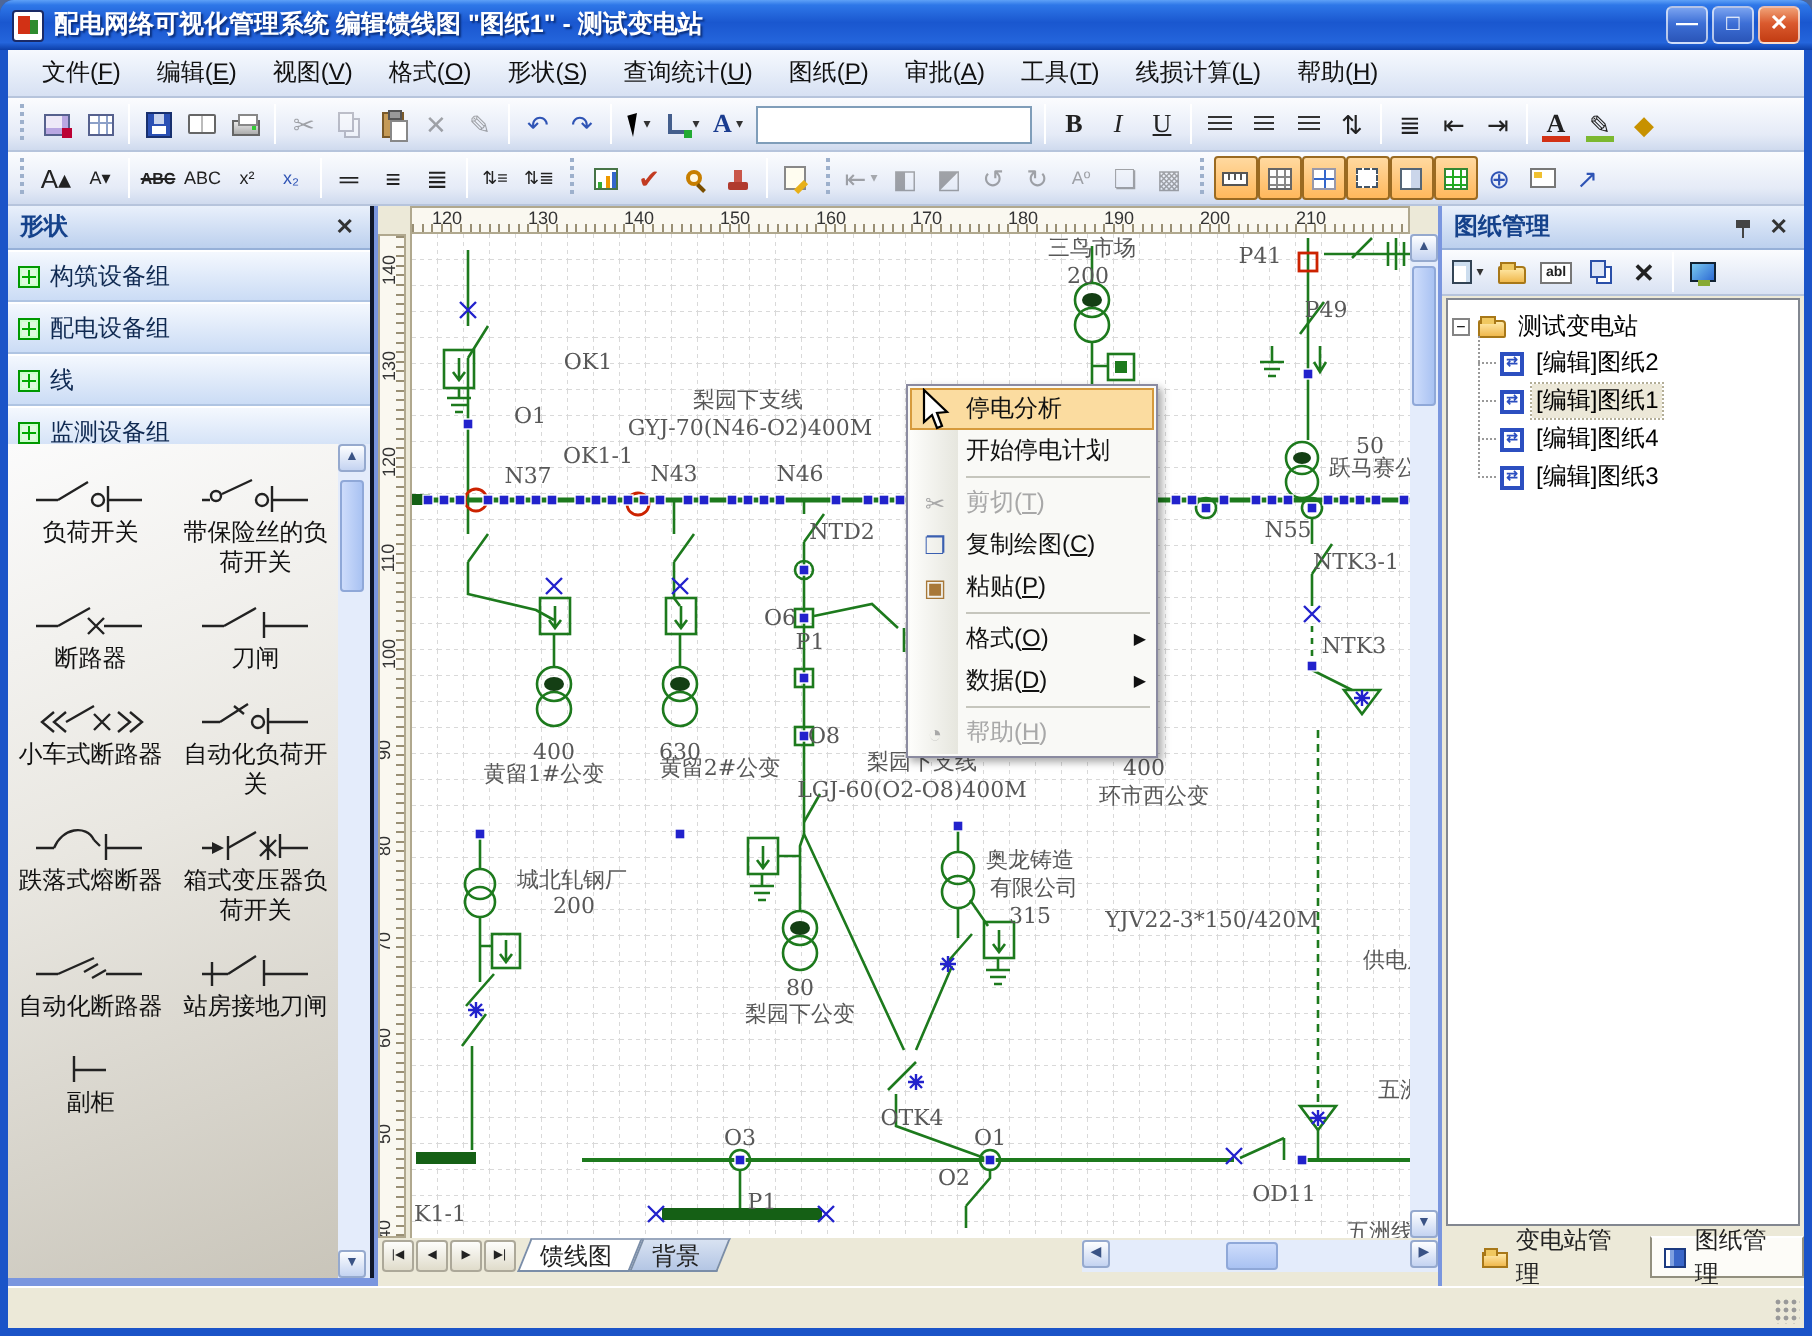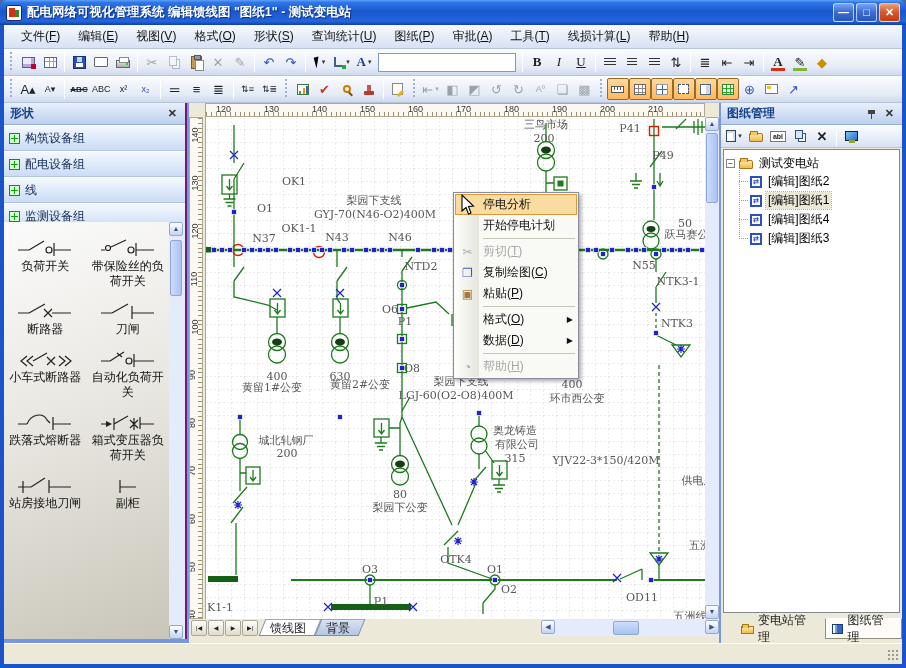--- a/index.html
+++ b/index.html
@@ -98,21 +98,21 @@
   .i-abl { width:16px; height:11px; border:1px solid #777; background:#fff; font-size:7px; line-height:10px; text-align:center; color:#222; font-weight:bold; }
   .i-copy2 { width:8px; height:9px; border:1px solid #2A4FA8; background:#DDE6F8; box-shadow:3px 3px 0 -1px #fff,3px 3px 0 0 #2A4FA8; margin:-3px 3px 0 0; }
   .i-monitor { width:13px; height:10px; background:linear-gradient(135deg,#79C8F0,#2E6BD4); border:1px solid #123; }
   .i-monitor::after { content:""; position:absolute; left:3px; bottom:-3px; width:6px; height:3px; background:#8A3; }
   .i-folder-sm { width:13px; height:8px; background:linear-gradient(#FFE9A8,#F0B94E); border:1px solid #A87818; margin-top:2px; position:relative; }
   .i-folder-sm::before { content:""; position:absolute; left:0; top:-3px; width:5px; height:3px; background:#F0C860; border:1px solid #A87818; border-bottom:none; }
   .i-book-blue { width:11px; height:10px; background:#3A66C8; border:1px solid #1C3A80; box-shadow:inset 2px 0 0 #fff, inset 4px 0 0 #7FA0E0; }
   
   .main { position:absolute; left:4px; top:103px; width:898px; height:540px; background:#7A96DF; }
   
-  .shapes { position:absolute; left:0; top:0; width:183px; height:536px; background:#22c55e; border-right:2px solid #701a75; }
+  .shapes { position:absolute; left:0; top:0; width:183px; height:536px; background:#22c55e; border-right:2px solid #0f172a; }
   .panel-head { height:22px; background:linear-gradient(180deg,#E9F0FB,#BCD0EE); border-bottom:1px solid #96B0D8;
     display:flex; align-items:center; padding:0 6px; font-size:12px; font-weight:bold; color:#15428B; }
   .panel-head .sp { flex:1; }
   .panel-x { font-size:11px; color:#333; font-weight:bold; padding:0 2px; }
   .shape-group { height:26px; display:flex; align-items:center; gap:5px; padding:0 5px;
     background:linear-gradient(180deg,#F4F8FE,#CBDCF5); border-bottom:1px solid #AFC4E2; border-top:1px solid #fff; font-size:12px; color:#102A52; }
   .ggrid { width:11px; height:11px; border:1px solid #090; background:
      linear-gradient(#0A0,#0A0) 50% 0/1px 100% no-repeat,
      linear-gradient(#0A0,#0A0) 0 50%/100% 1px no-repeat,#DFFADF; box-shadow:0 0 0 1px #CFC inset; }
   .shape-list { position:absolute; left:0; top:119px; bottom:0; right:16px;
@@ -508,20 +508,26 @@
               <path d="M1 14 H10 M10 14 C14 4 26 2 30 10 M30 10 L33 13 M36 7 V20 M36 14 H54" stroke="#222" fill="none" stroke-width="1.2"></path>
             </svg>
             <span>跌落式熔断器</span>
           </div>
           <div class="shape-item">
             <svg width="56" height="22" viewBox="0 0 56 22">
               <path d="M6 11 L12 14 L6 17 Z" fill="#222"></path>
               <path d="M1 14 H6 M14 8 V20 M14 14 L28 6 M30 10 L38 18 M38 10 L30 18 M34 8 V20 M40 7 V19 M40 14 H54" stroke="#222" fill="none" stroke-width="1.2"></path>
             </svg>
             <span>箱式变压器负荷开关</span>
+          </div>
+          <div class="shape-item">
+            <svg width="56" height="22" viewBox="0 0 56 22">
+              <path d="M1 14 H12 M12 14 L30 6 M25 13 L32 9 M29 16 L36 12 M36 14 H54" stroke="#222" fill="none" stroke-width="1.2"></path>
+            </svg>
+            <span>自动化断路器</span>
           </div>
           <div class="shape-item">
             <svg width="56" height="22" viewBox="0 0 56 22">
               <path d="M1 14 H6 M6 8 V20 M6 14 H14 M14 14 L28 5 M32 7 V20 M32 14 H54" stroke="#222" fill="none" stroke-width="1.2"></path>
             </svg>
             <span>站房接地刀闸</span>
           </div>
           <div class="shape-item">
             <svg width="56" height="22" viewBox="0 0 56 22">
               <path d="M20 7 V20 M20 14 H36" stroke="#222" fill="none" stroke-width="1.2"></path>
@@ -752,21 +758,21 @@
             <span class="cl" style="left: 80px; top: 323px;">城北轧钢厂</span>
             <span class="cl" style="left: 81px; top: 336px;">200</span>
             <span class="cl" style="left: 194px; top: 377px;">80</span>
             <span class="cl" style="left: 194px; top: 390px;">梨园下公变</span>
             <span class="cl" style="left: 309px; top: 313px;">奥龙铸造</span>
             <span class="cl" style="left: 311px; top: 327px;">有限公司</span>
             <span class="cl" style="left: 309px; top: 341px;">315</span>
             <span class="cl" style="left: 250px; top: 442px;">OTK4</span>
             <span class="cl" style="left: 164px; top: 452px;">O3</span>
             <span class="cl" style="left: 289px; top: 452px;">O1</span>
-            <span class="cl" style="left: 271px; top: 472px; margin-left: 32px;">O2</span>
+            <span class="cl" style="left: 271px; top: 472px;">O2</span>
             <span class="cl" style="left: 175px; top: 484px;">P1</span>
             <span class="cl" style="left: 14px; top: 490px;">K1-1</span>
             <span class="cl" style="left: 400px; top: 343px;">YJV22-3*150/420M</span>
             <span class="cl" style="left: 492px; top: 363px;">供电局</span>
             <span class="cl" style="left: 494px; top: 428px;">五洲</span>
             <span class="cl" style="left: 436px; top: 480px;">OD11</span>
             <span class="cl" style="left: 484px; top: 499px;">五洲线</span>
             <span class="cl" style="left: 438px; top: 148px;">N55</span>
             <span class="cl" style="left: 472px; top: 164px;">NTK3-1</span>
             <span class="cl" style="left: 471px; top: 206px;">NTK3</span>

